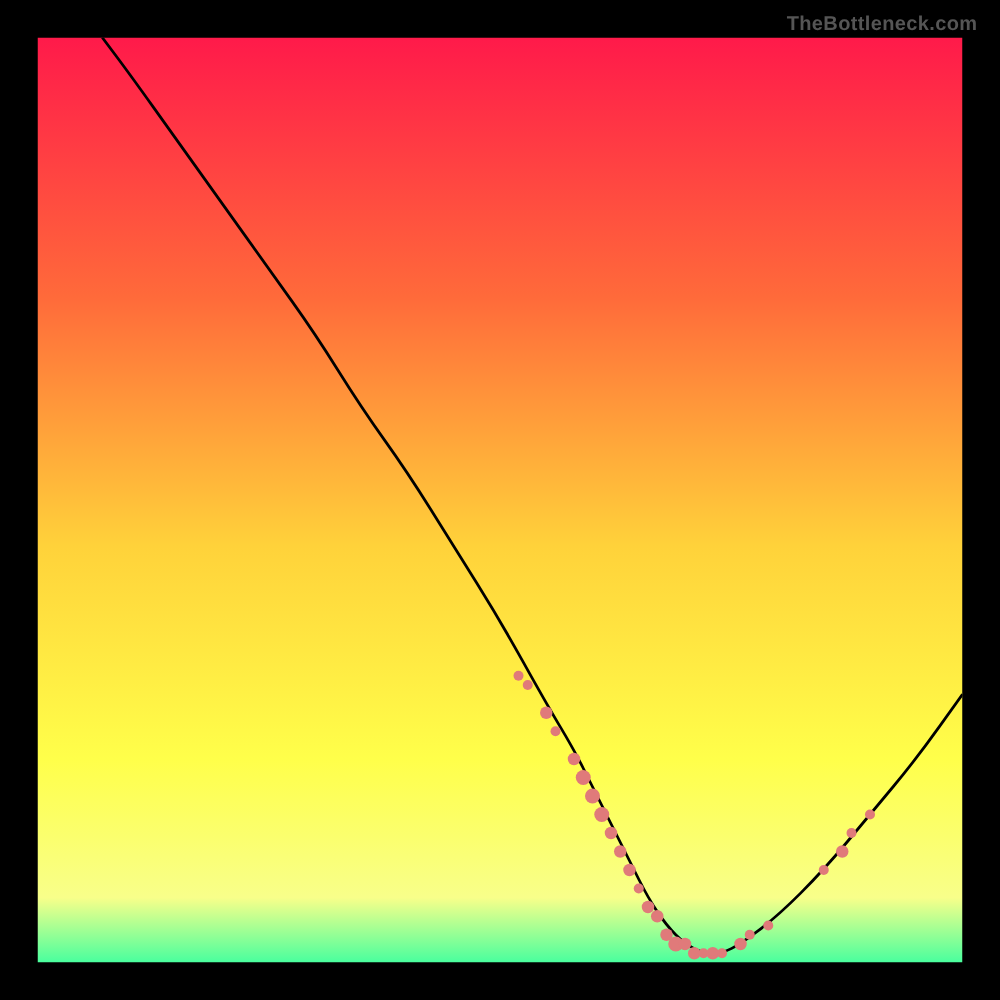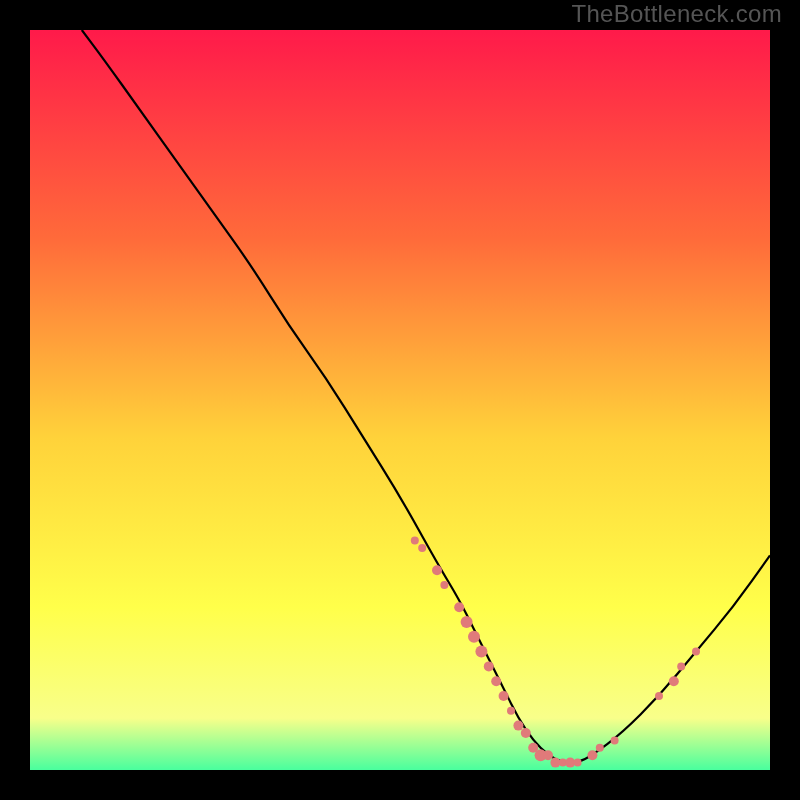--- a/index.html
+++ b/index.html
@@ -12,25 +12,25 @@
     font-family: Arial, sans-serif;
   }
   .frame {
     position: relative;
     width: 800px;
     height: 800px;
     background: #000;
   }
   .watermark {
     position: absolute;
-    top: 0;
+    top: 11px;
     right: 18px;
     color: #555;
-    font-size: 24px;
-    font-weight: 400;
+    font-size: 16px;
+    font-weight: 700;
     letter-spacing: 0.3px;
   }
   .plot {
     position: absolute;
     top: 30px;
     left: 30px;
     width: 740px;
     height: 740px;
   }
   svg {

